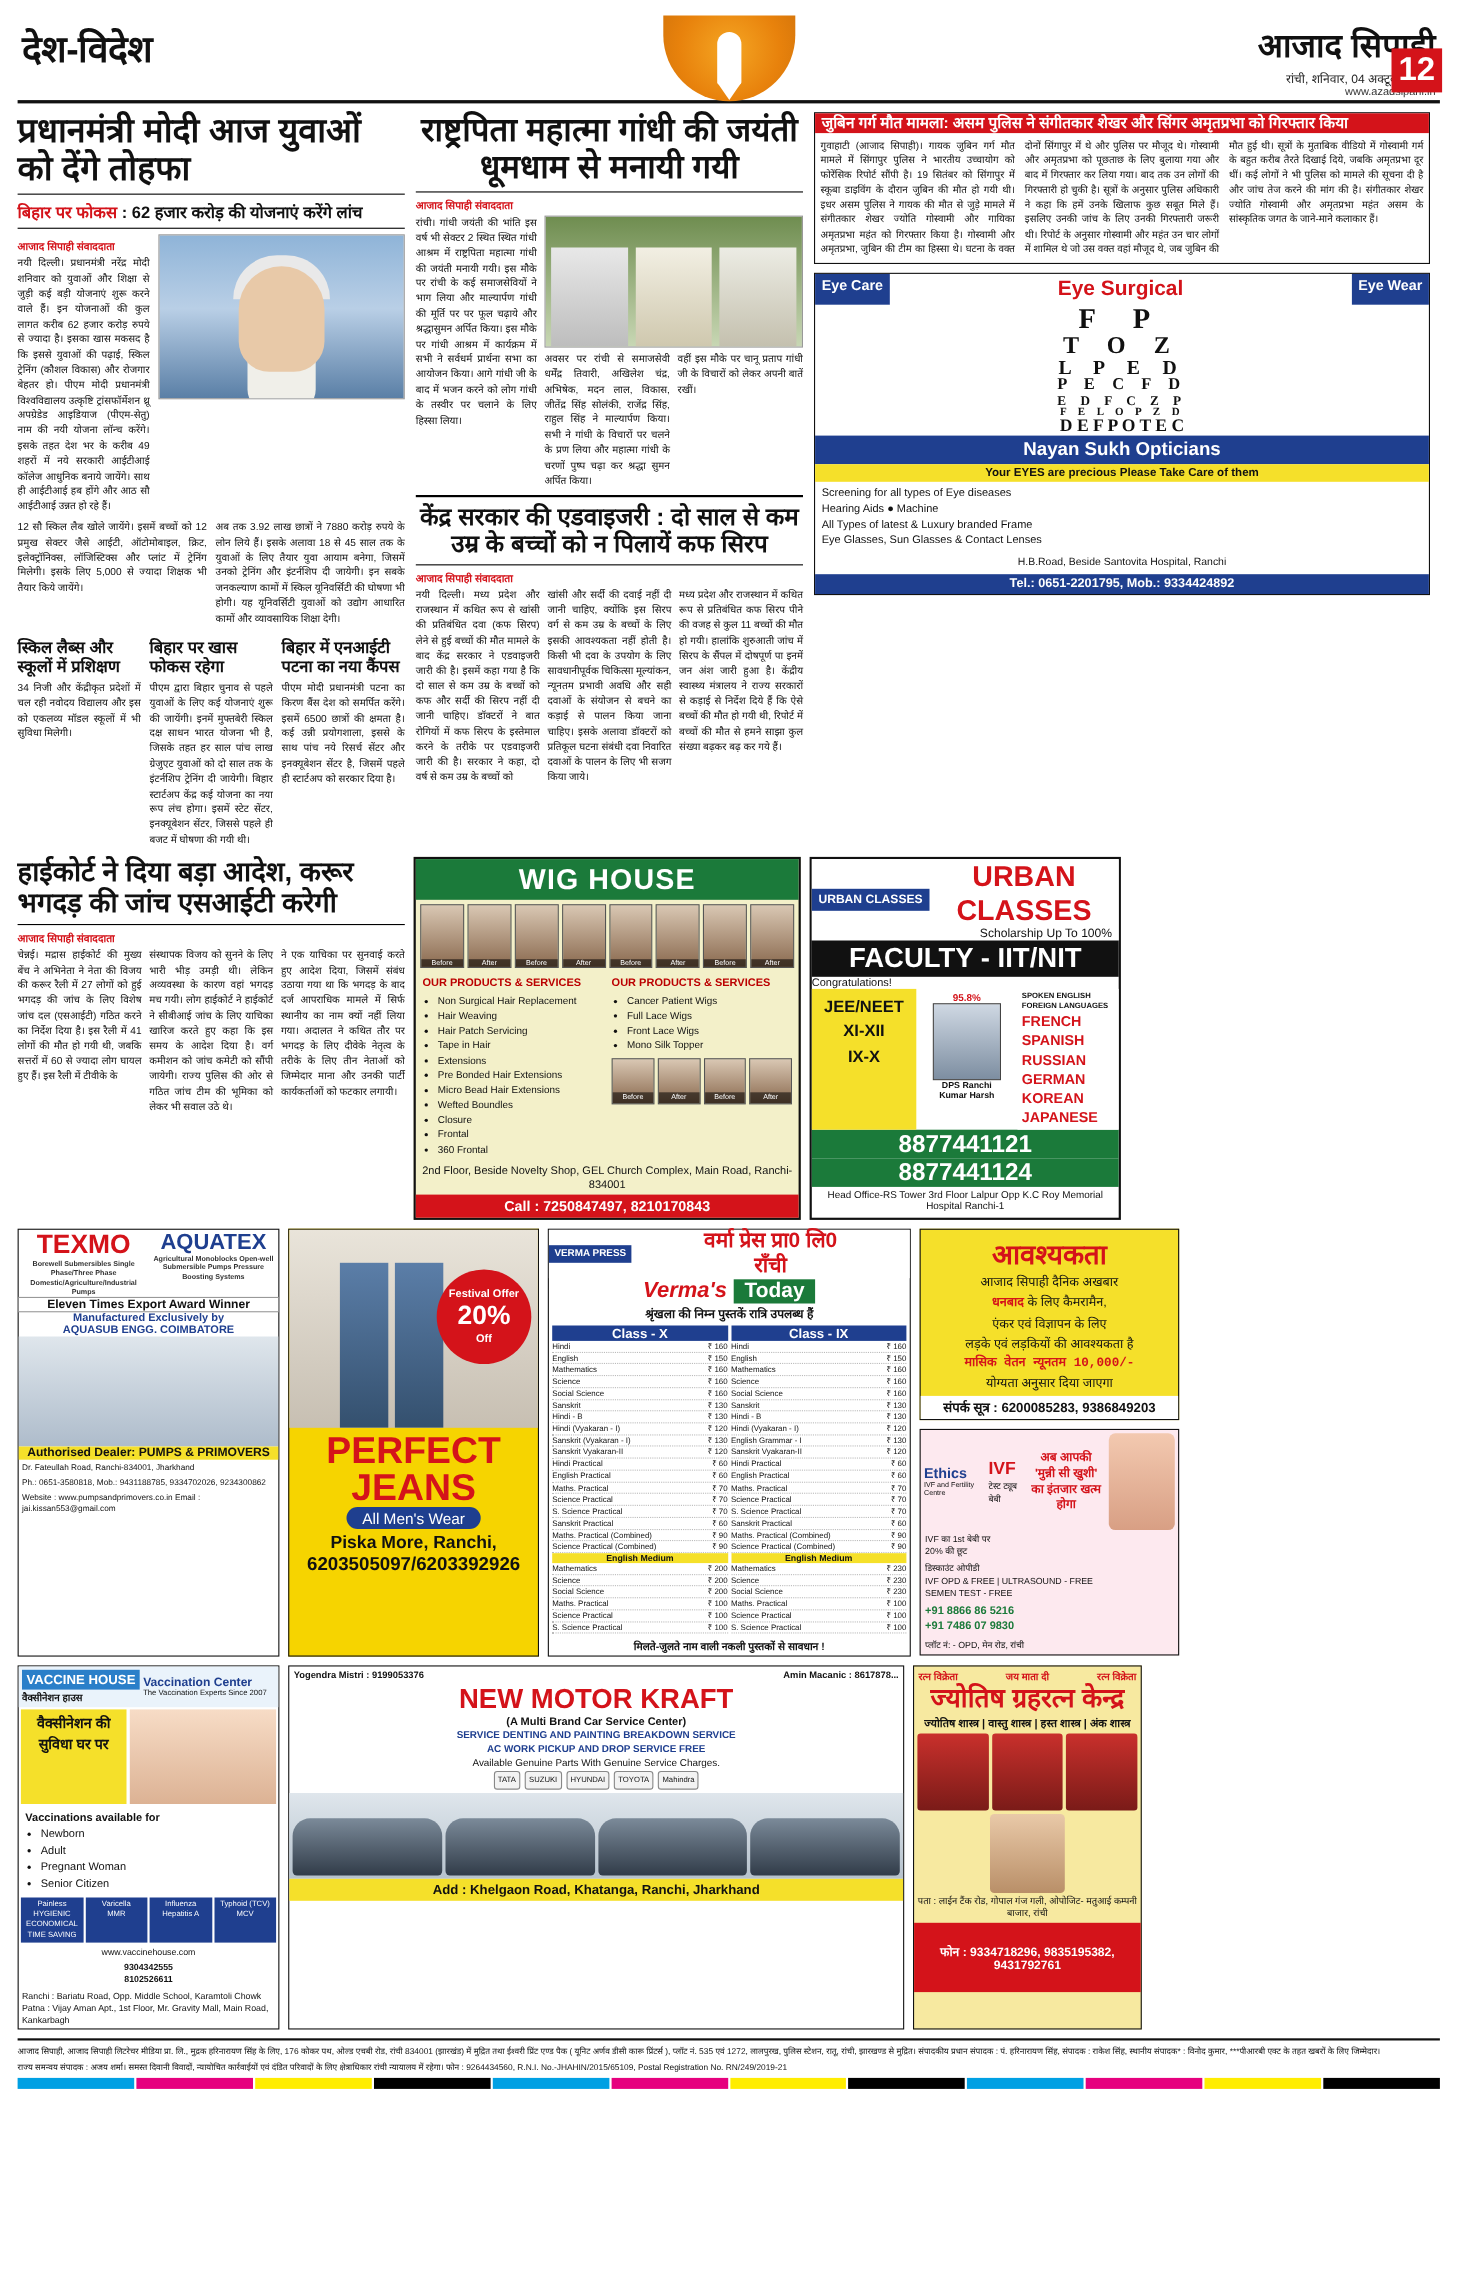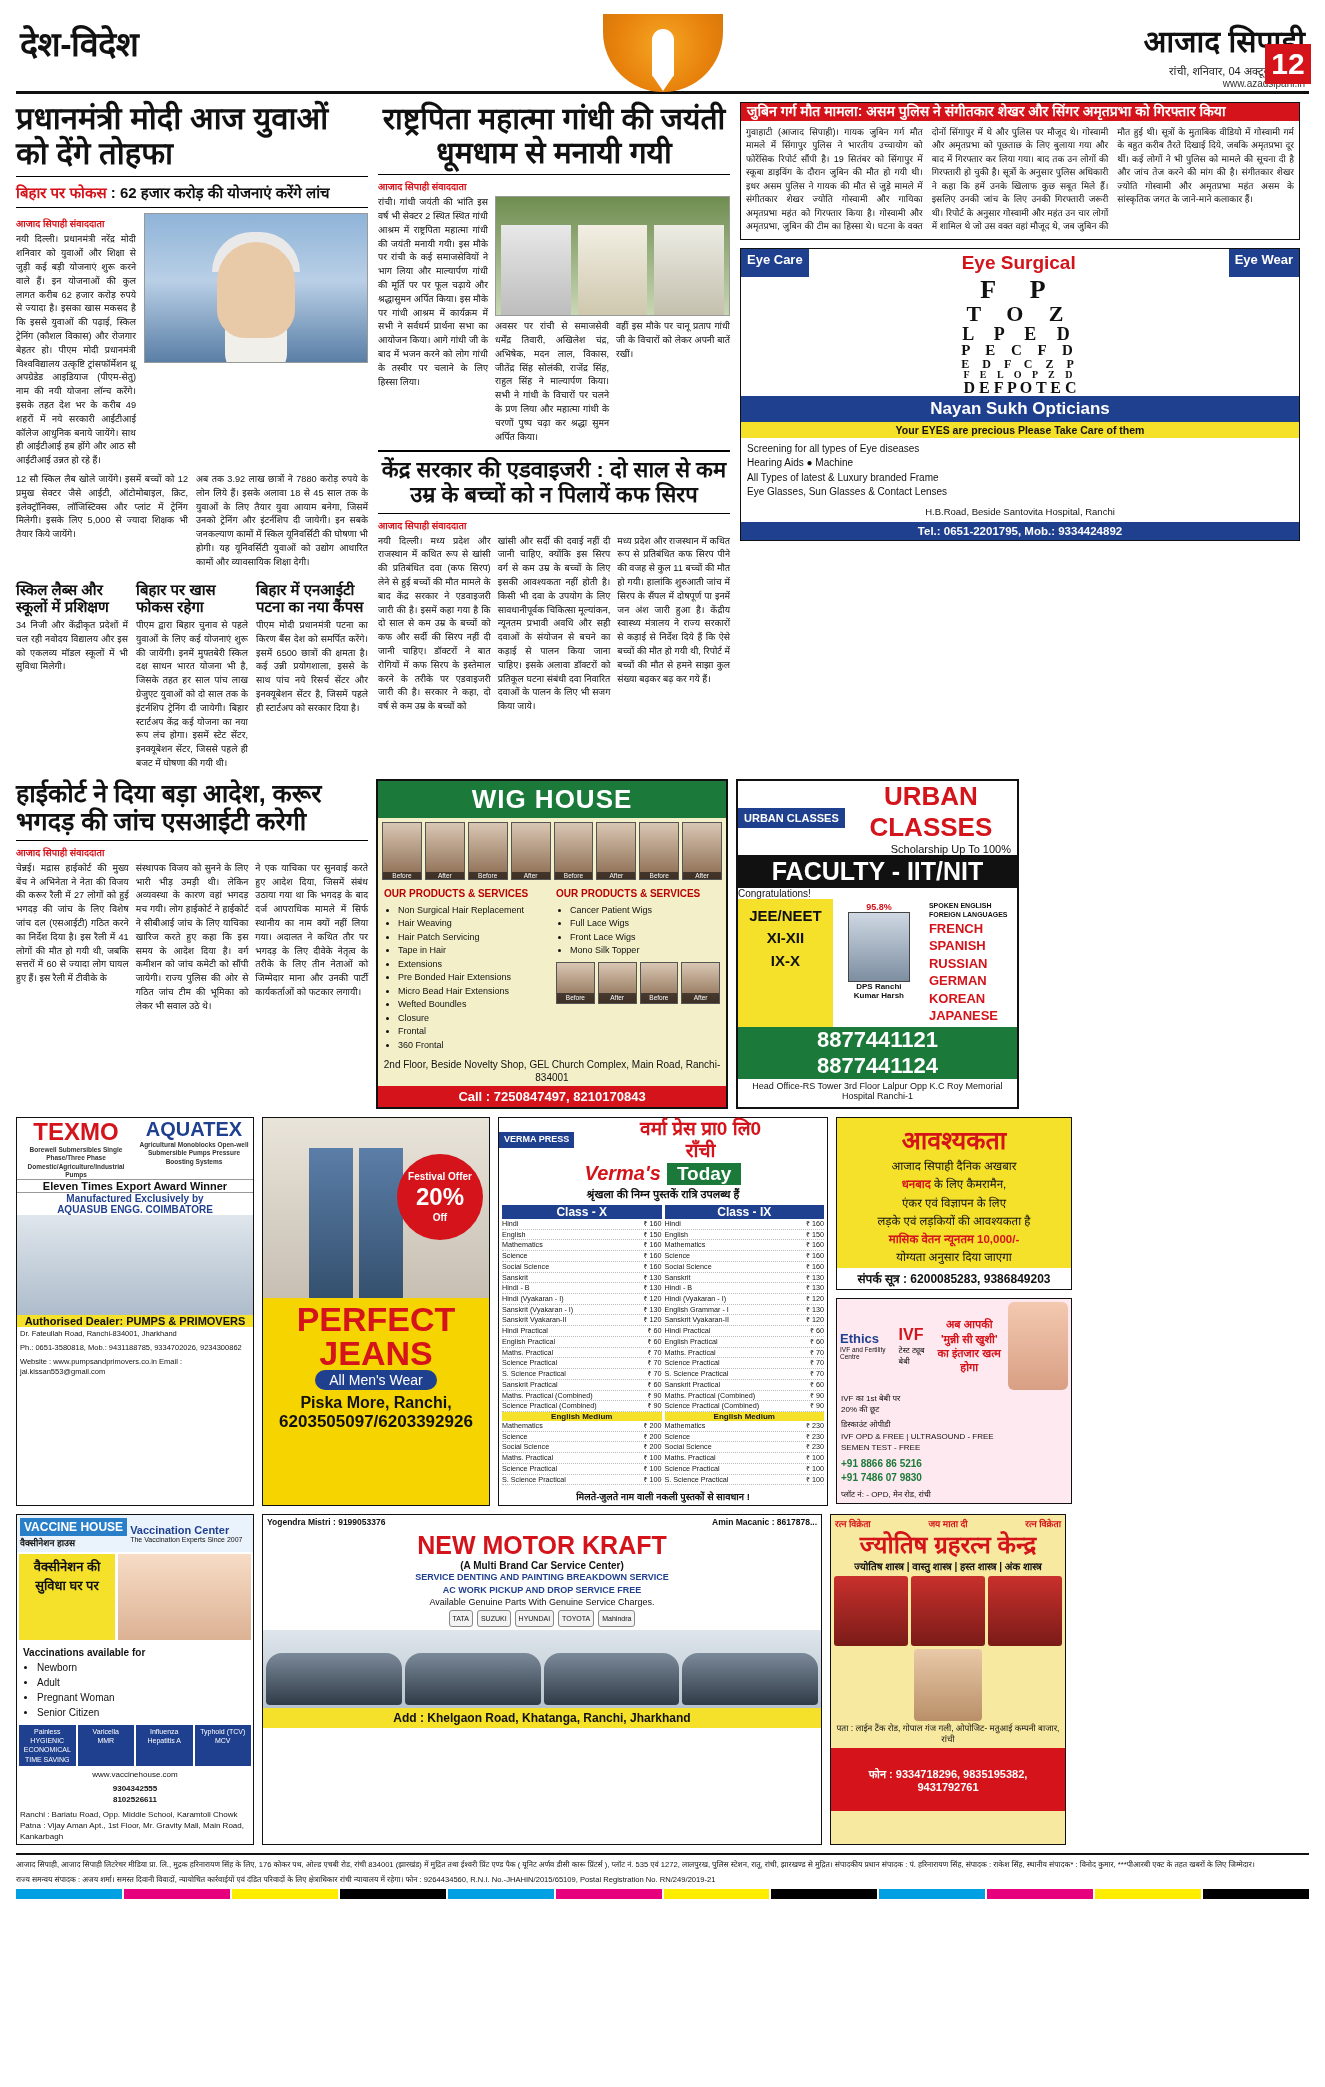--- a/index.html
+++ b/index.html
@@ -147,21 +147,21 @@
   .vcols{ display:flex; gap:3px; padding:3px;}
   .vcol{ flex:1; }
   .vcolhead{ background:#1f3f8f; color:#fff; text-align:center; font-size:12px; font-weight:bold;}
   .vrow{ display:flex; justify-content:space-between; font-size:7.2px; line-height:1.35; border-bottom:1px dotted #bbb;}
   .vem{ background:#f5e02a; text-align:center; font-size:8px; font-weight:bold;}
   .vfoot{ text-align:center; font-size:9.5px; font-weight:bold; padding:2px;}
 
   .avash{ width:236px; background:#f5e02a; border:1px solid #111; text-align:center;}
   .avash h3{ color:#d4131a; font-size:25px; margin:4px 0 2px;}
   .avash p{ font-size:11.5px; margin:2px 4px; line-height:1.4;}
-  .avash .red{color:#d4131a;font-weight:bold;}
+  .avash .red{color:#d4131a;font-weight:bold;font-family:Liberation Mono, monospace;}
   .avash .ph{ font-size:12px; font-weight:bold; background:#fff; margin-top:3px; padding:2px;}
 
   .ivf{ width:236px; background:#fde9ef; border:1px solid #111; margin-top:8px; position:relative;}
   .ivf .row1{ display:flex; align-items:center; gap:4px; padding:3px;}
   .ivf .lg{ font-size:13px; font-weight:bold; color:#1f3f8f;}
   .ivf .pink{ color:#d4131a; font-size:11px; font-weight:bold; text-align:center; line-height:1.3;}
   .ivf .baby{ width:74px;height:88px;background:linear-gradient(#f3c9b0,#d89f84); border-radius:6px;}
   .ivf .lines{ font-size:8px; line-height:1.45; padding:0 4px 3px;}
   .ivf .phones{ font-size:10px; font-weight:bold; color:#1b7a3a;}
 
@@ -179,21 +179,21 @@
   .motor .tops{ display:flex; justify-content:space-between; font-size:8.5px; font-weight:bold; padding:2px 4px;}
   .motor h3{ color:#d4131a; font-size:25px; margin:2px 0 0;}
   .motor .mb{ font-size:10px; font-weight:bold;}
   .motor .blue{ color:#1f3f8f; font-size:9px; font-weight:bold; line-height:1.45;}
   .brands{ display:flex; gap:4px; justify-content:center; padding:3px;}
   .brands span{ font-size:7px; border:1px solid #888; padding:4px 3px; border-radius:3px; background:#f3f3f3;}
   .carstrip{ height:78px; background:linear-gradient(#dfe6ec,#b6c2cd); display:flex; gap:3px; align-items:flex-end; padding:3px;}
   .carstrip i{ flex:1; height:52px; background:linear-gradient(#7b8a99,#313c49); border-radius:16px 16px 4px 4px;}
   .motor .addr{ background:#f5e02a; font-size:12px; font-weight:bold; padding:3px;}
 
-  .jyotish{ width:236px; background:#f7e9a0; border:1px solid #111; text-align:center;}
+  .jyotish{ width:208px; background:#f7e9a0; border:1px solid #111; text-align:center;}
   .jytop{ display:flex; justify-content:space-between; font-size:9px; color:#d4131a; font-weight:bold; padding:2px 4px;}
   .jytitle{ color:#d4131a; font-size:24px; font-weight:bold; line-height:1.1;}
   .jysub{ font-size:10px; font-weight:bold;}
   .jygrid{ display:flex; gap:3px; padding:3px;}
   .jygrid i{ flex:1; height:70px; background:linear-gradient(#c9302c,#7a1b18); border-radius:3px;}
   .jyphoto{ width:68px; height:72px; margin:0 auto; background:linear-gradient(#e9c9a8,#b98f68); border-radius:4px;}
   .jyaddr{ font-size:8.5px; line-height:1.35; padding:2px;}
   .jyphone{ background:#d4131a; color:#fff; font-size:11px; font-weight:bold; padding:18px;}
 
   

